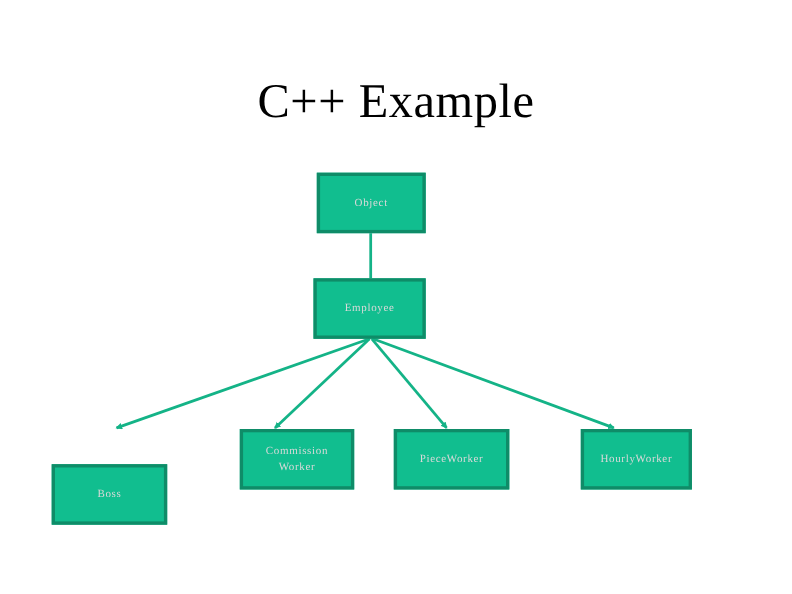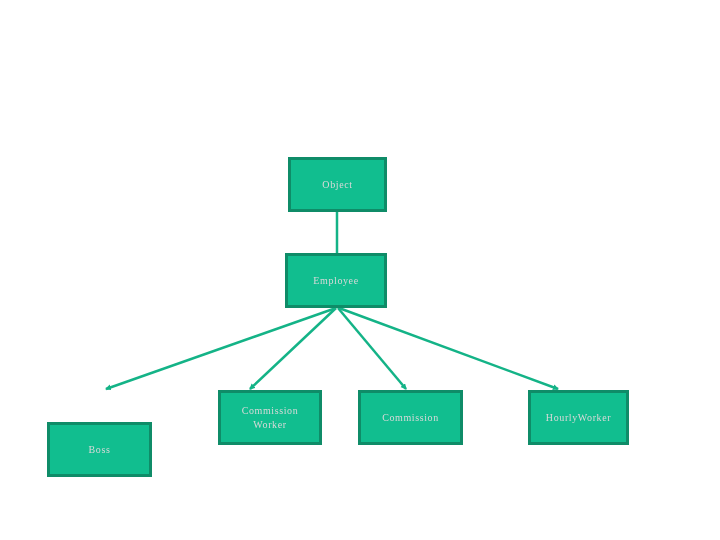--- a/index.html
+++ b/index.html
@@ -56,20 +56,21 @@
   .node-boss       {left:47px; top:390px;width:105px;height:55px;margin-top:32px;}
   .node-commission {left:218px;top:390px;width:104px;height:55px;}
   .node-piece      {left:358px;top:390px;width:105px;height:55px;}
   .node-hourly     {left:528px;top:390px;width:101px;height:55px;}
 </style>
 </head>
 <body>
 
 <div class="slide">
 
+  <div class="title">C++ Example</div>
 
   <svg class="edges" width="720" height="540" viewBox="0 0 720 540" xmlns="http://www.w3.org/2000/svg">
     <defs>
       <marker id="arrow" markerWidth="7" markerHeight="7" refX="5" refY="3" orient="auto" markerUnits="userSpaceOnUse">
         <path d="M0,0 L6,3 L0,6 Z" fill="#14b387"></path>
       </marker>
     </defs>
     <line x1="337" y1="212" x2="337" y2="253" stroke="#14b387" stroke-width="2.5"></line>
     <line x1="336" y1="308" x2="106" y2="389" stroke="#14b387" stroke-width="2.5" marker-end="url(#arrow)"></line>
     <line x1="336" y1="308" x2="250" y2="389" stroke="#14b387" stroke-width="2.5" marker-end="url(#arrow)"></line>
@@ -78,17 +79,17 @@
   </svg>
 
   <div class="node node-object">Object</div>
 
   <div class="node node-employee">Employee</div>
 
   <div class="node node-boss">Boss</div>
 
   <div class="node node-commission">Commission Worker</div>
 
-  <div class="node node-piece">Commission</div>
+  <div class="node node-piece">PieceWorker</div>
 
   <div class="node node-hourly">HourlyWorker</div>
 
 </div>
 
 </body></html>

